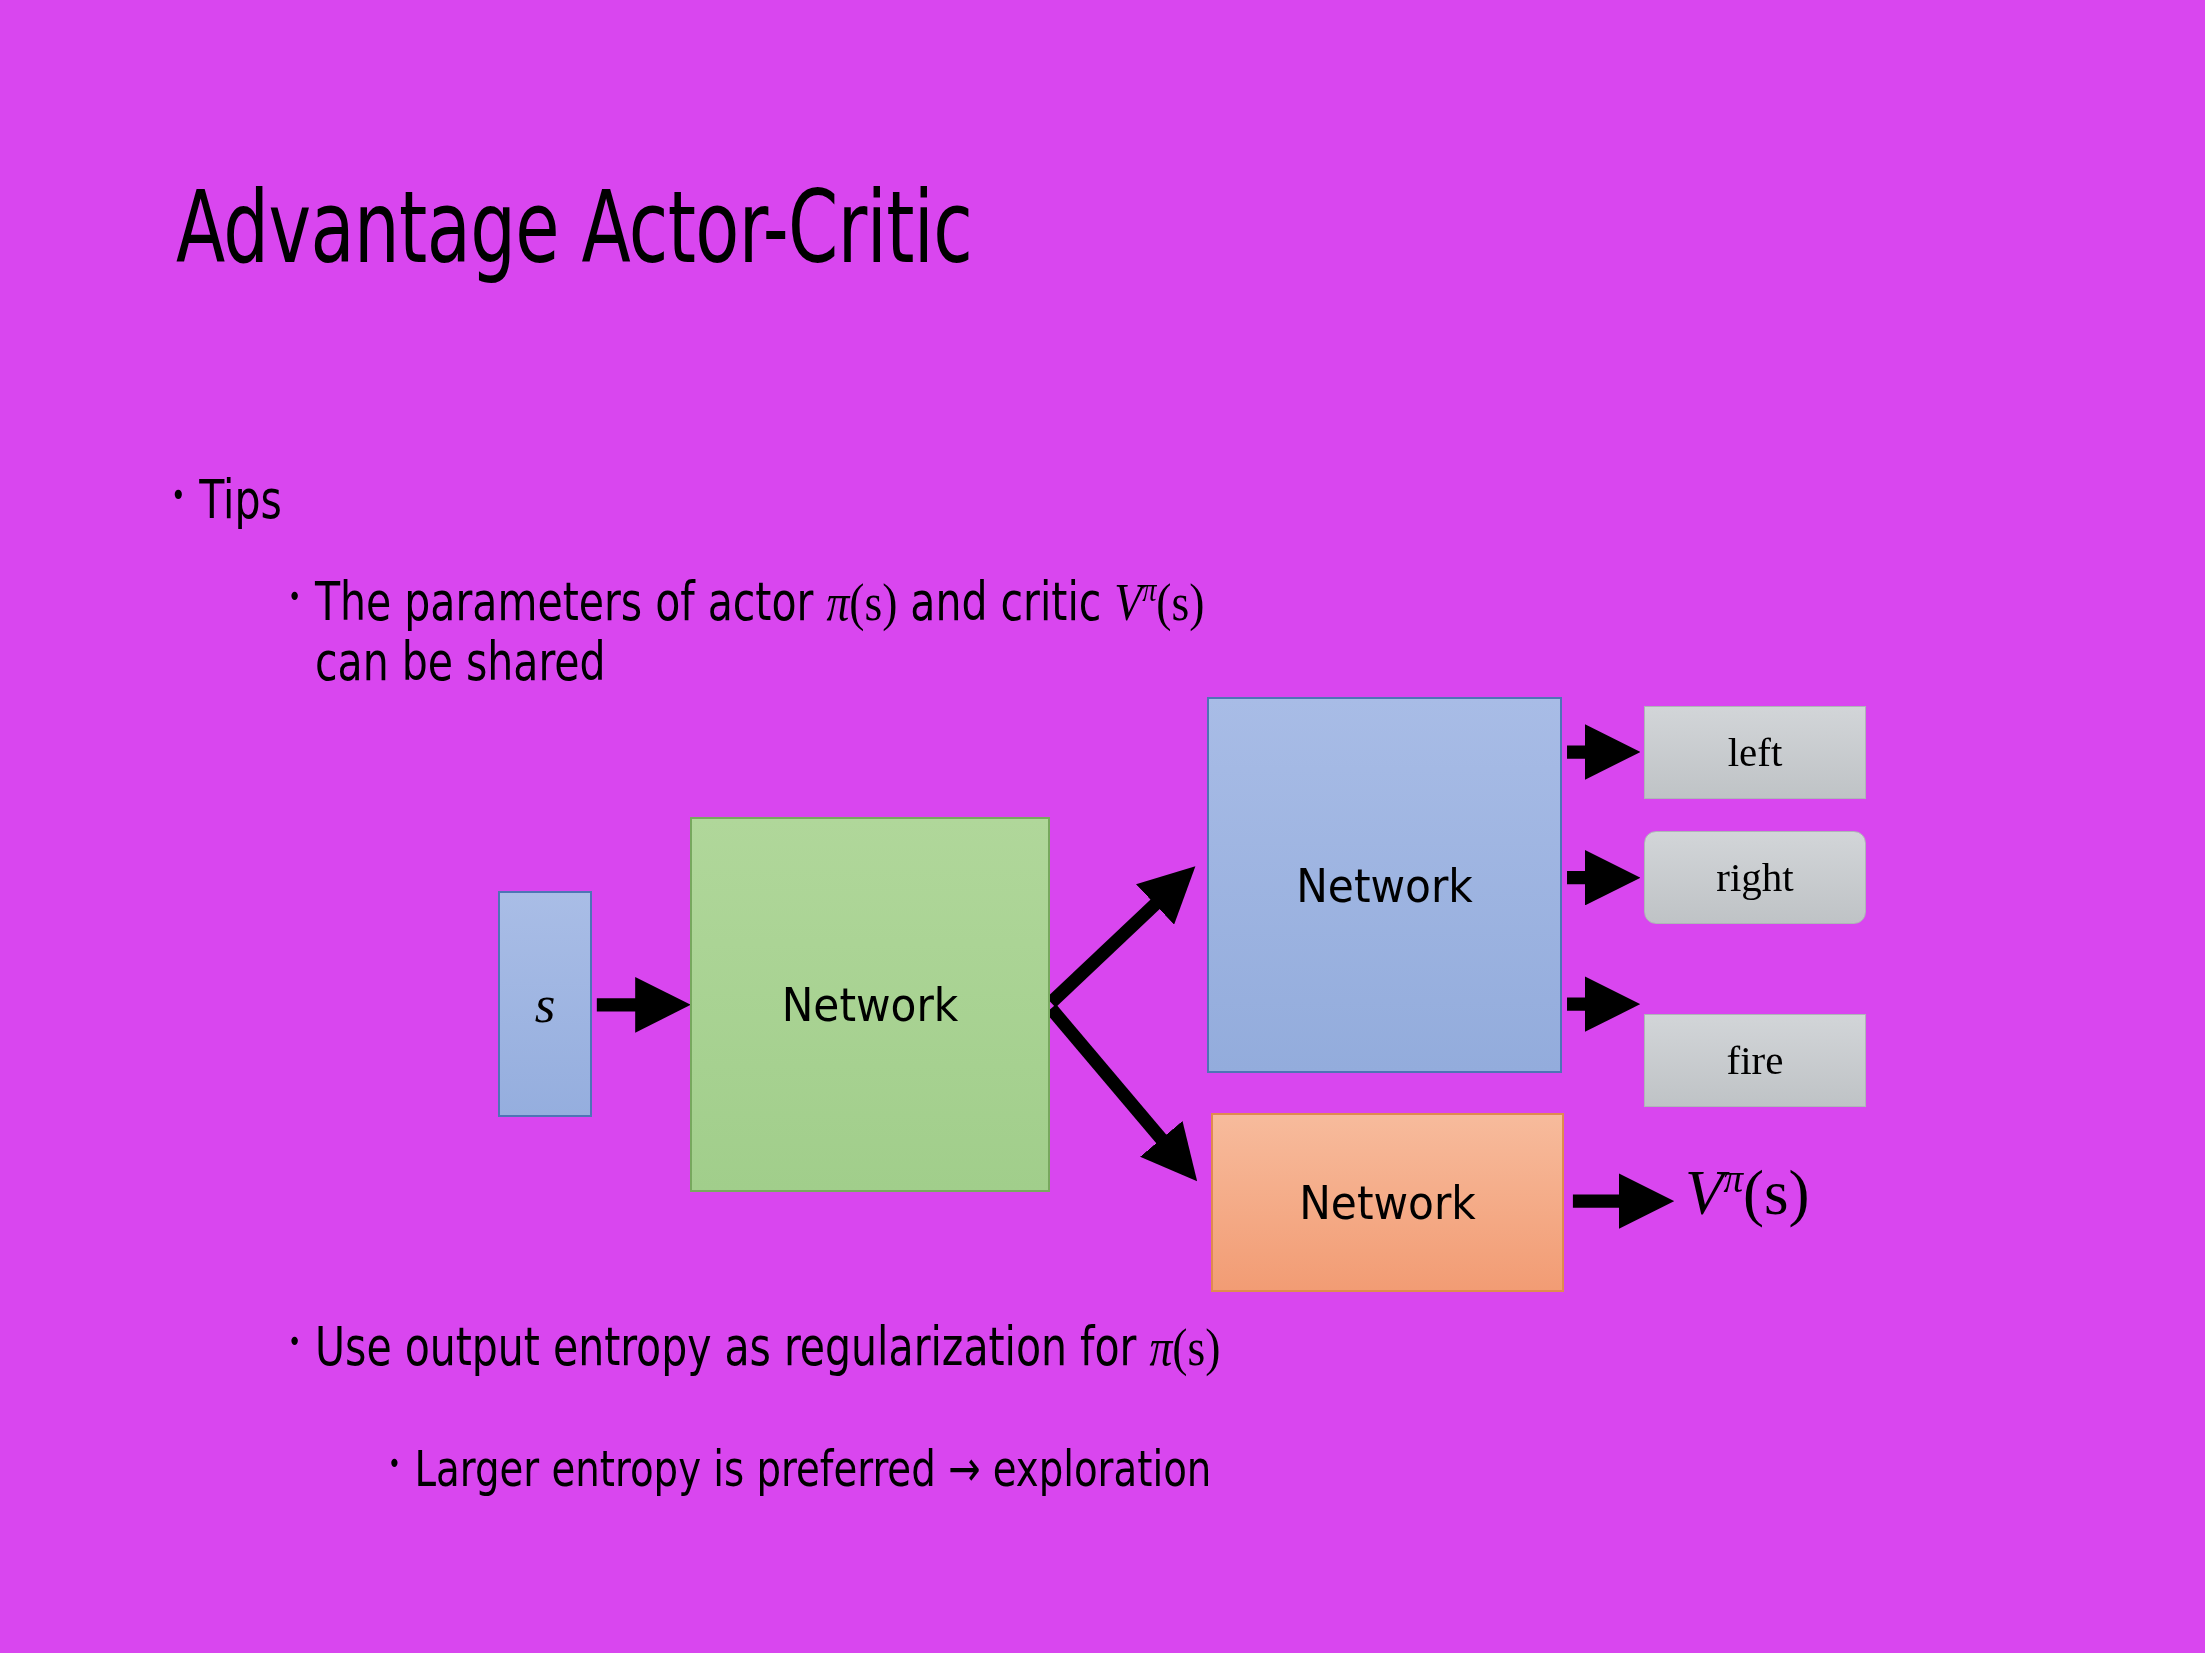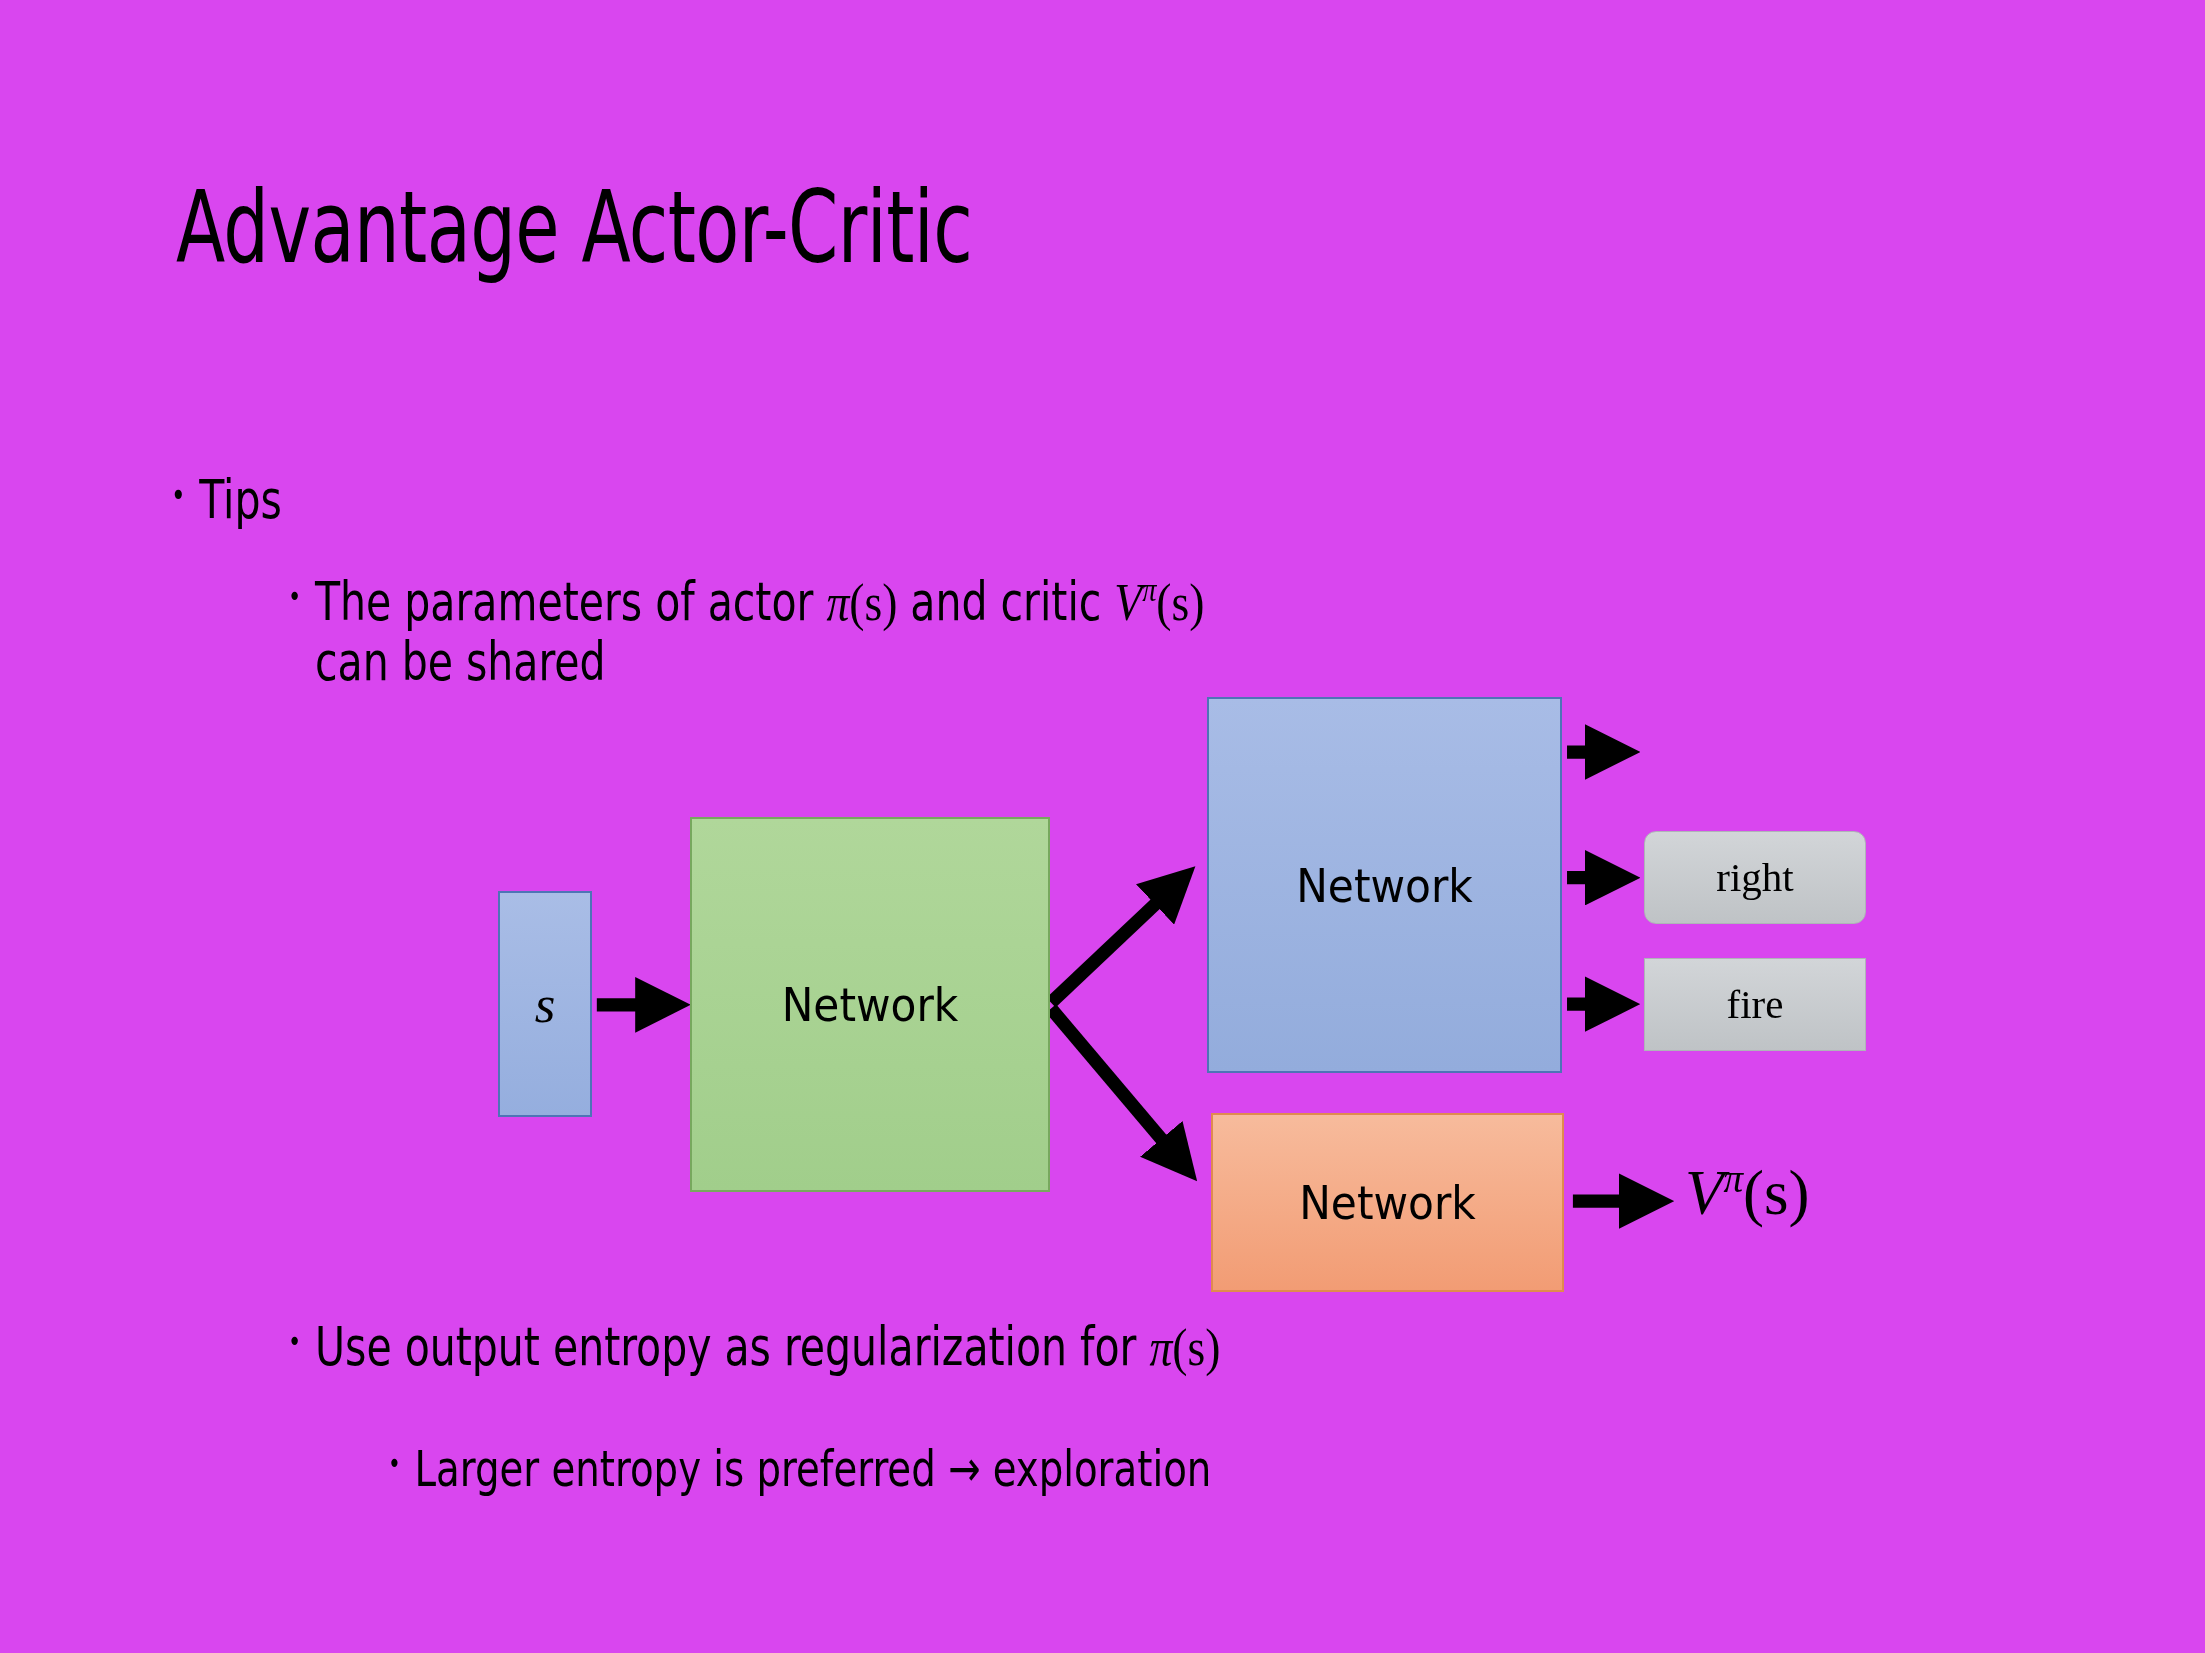--- a/index.html
+++ b/index.html
@@ -145,21 +145,21 @@
   .node-action {
     width: 222px; height: 93px;
     background: linear-gradient(to bottom, #D2D5D8 0%, #BFC3C6 100%);
     border: 1.5px solid #AFB4B8;
     font-family: "Liberation Serif", "DejaVu Serif", serif;
     font-style: normal;
     font-size: 41px;
   }
   #node-left  { left: 1644px; top: 706px; }
   #node-right { left: 1644px; top: 831px; border-radius: 12px; }
-  #node-fire  { left: 1644px; top: 958px; }
+  #node-fire  { left: 1644px; top: 1014px; }
 
   
   #label-vpi {
     position: absolute;
     left: 1685px; top: 1156px;
     font-family: "Liberation Serif", "DejaVu Serif", serif;
     font-style: italic;
     font-size: 63px;
     color: #000000;
     white-space: nowrap;
@@ -243,20 +243,23 @@
   </div>
 
   <div class="node" id="node-actor">
     <span>Network</span>
   </div>
 
   <div class="node" id="node-critic">
     <span>Network</span>
   </div>
 
+  <div class="node node-action" id="node-left">
+    <span>left</span>
+  </div>
 
   <div class="node node-action" id="node-right">
     <span>right</span>
   </div>
 
   <div class="node node-action" id="node-fire">
     <span>fire</span>
   </div>
 
   <div id="label-vpi">

